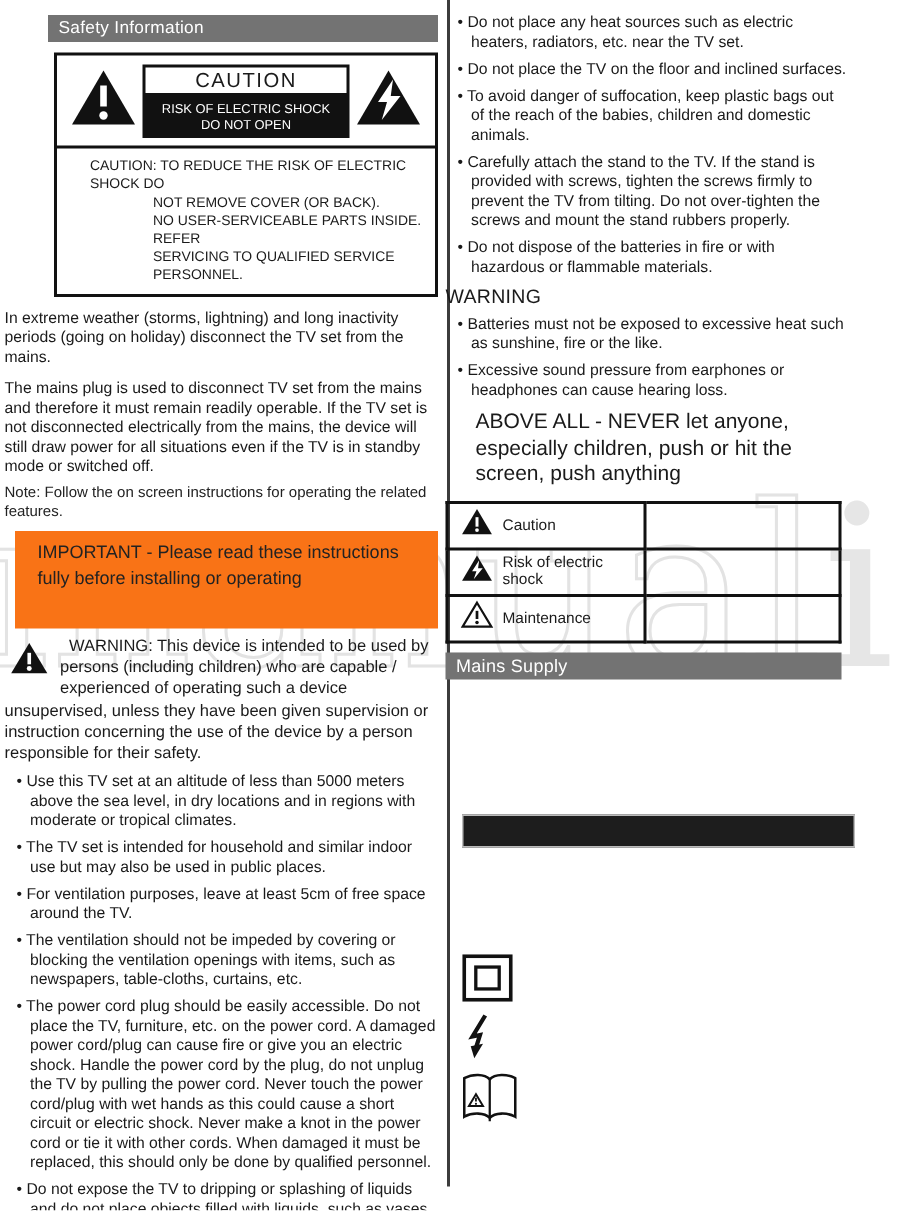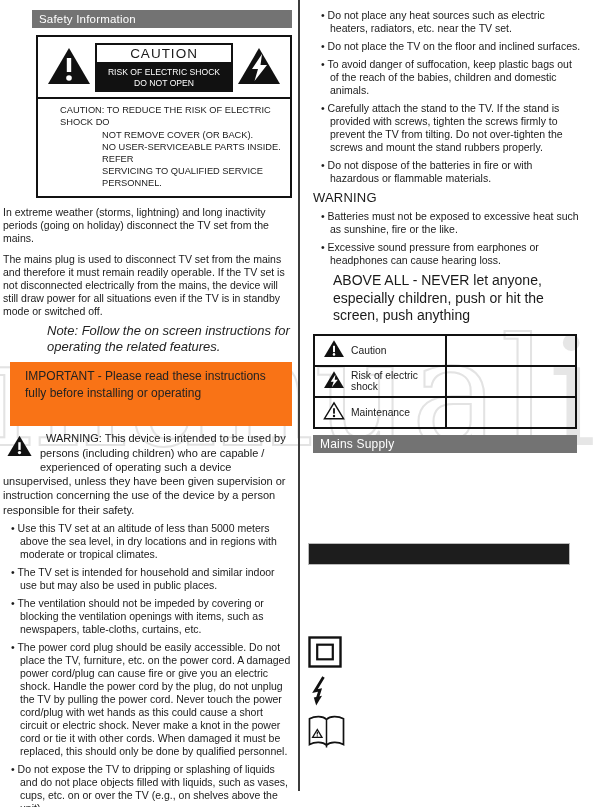--- a/index.html
+++ b/index.html
@@ -9,21 +9,21 @@
   
   .watermark{position:absolute;left:-14px;top:318px;z-index:0;
              font-family:"DejaVu Serif",serif;font-size:150px;line-height:1;
              letter-spacing:0px;white-space:nowrap;user-select:none;}
   .wm-outline{color:#ffffff;-webkit-text-stroke:2px #e3e3e3;}
   .wm-filled{color:#e6e6e6;}
 
   
   .col{position:absolute;top:0;z-index:1;}
   #col-left{left:3px;width:289px;}
-  #col-right{left:313px;width:268px;}
+  #col-right{left:297px;width:268px;}
   #divider{position:absolute;left:298px;top:0;width:2px;height:791px;background:#3c3c3c;z-index:1;}
 
   
   p,.b{font-size:10.5px;line-height:1.24;margin:0;}
   .b{position:relative;padding-left:17px;text-indent:-9px;margin-top:5px;}
   .b::before{content:"• ";}
 
   
   .black-bar{background:#737373;color:#fff;font-size:11.5px;height:18px;line-height:18px;
              padding-left:7px;letter-spacing:.2px;}
@@ -33,21 +33,21 @@
   .cb-top{display:flex;align-items:center;justify-content:space-between;padding:6px 8px 5px 8px;}
   .cb-center{width:138px;}
   .cb-title{border:2px solid #111;background:#fff;text-align:center;font-size:13.5px;
             letter-spacing:1px;padding:1px 0;}
   .cb-risk{background:#111;color:#fff;text-align:center;font-size:8.6px;line-height:1.3;
            padding:3px 0;}
   .cb-bottom{border-top:2px solid #111;padding:5px 4px 7px 22px;font-size:9.3px;line-height:1.3;}
   .cb-bottom .indent{margin-left:42px;}
 
   .para{margin-top:8px;}
-  #note-text{margin-top:5px;font-style:italic;font-size:13px;line-height:1.25;color:#222;margin-left:44px;}
+  #note-text{margin-top:5px;font-size:10px;line-height:1.25;color:#222;}
 
   #important-box{margin:6px 0 0 7px;background:#f97316;color:#222;
                  padding:6px 8px 24px 15px;font-size:12px;line-height:1.45;}
 
   #warning-para{margin-top:5px;font-size:11px;line-height:1.3;}
   #warning-para .tri{float:left;margin:3px 7px 2px 3px;}
   #warning-para .first{padding-left:6px;}
 
   #left-bullets{margin-top:4px;}
 
@@ -131,20 +131,21 @@
           <rect x="10.9" y="7.5" width="2.2" height="7" fill="#fff"></rect>
           <circle cx="12" cy="17" r="1.5" fill="#fff"></circle>
         </svg>
       </span>
       <span class="first">WARNING: This device is intended to be used by persons (including children) who are capable / experienced of operating such a device unsupervised, unless they have been given supervision or instruction concerning the use of the device by a person responsible for their safety.</span>
     </div>
 
     <div id="left-bullets">
       <div class="b">Use this TV set at an altitude of less than 5000 meters above the sea level, in dry locations and in regions with moderate or tropical climates.</div>
       <div class="b">The TV set is intended for household and similar indoor use but may also be used in public places.</div>
+      <div class="b">For ventilation purposes, leave at least 5cm of free space around the TV.</div>
       <div class="b">The ventilation should not be impeded by covering or blocking the ventilation openings with items, such as newspapers, table-cloths, curtains, etc.</div>
       <div class="b">The power cord plug should be easily accessible. Do not place the TV, furniture, etc. on the power cord. A damaged power cord/plug can cause fire or give you an electric shock. Handle the power cord by the plug, do not unplug the TV by pulling the power cord. Never touch the power cord/plug with wet hands as this could cause a short circuit or electric shock. Never make a knot in the power cord or tie it with other cords. When damaged it must be replaced, this should only be done by qualified personnel.</div>
       <div class="b">Do not expose the TV to dripping or splashing of liquids and do not place objects filled with liquids, such as vases, cups, etc. on or over the TV (e.g., on shelves above the unit).</div>
 
     </div>
   </div>
 
   <div id="col-right" class="col">
 
     <div id="right-bullets">

